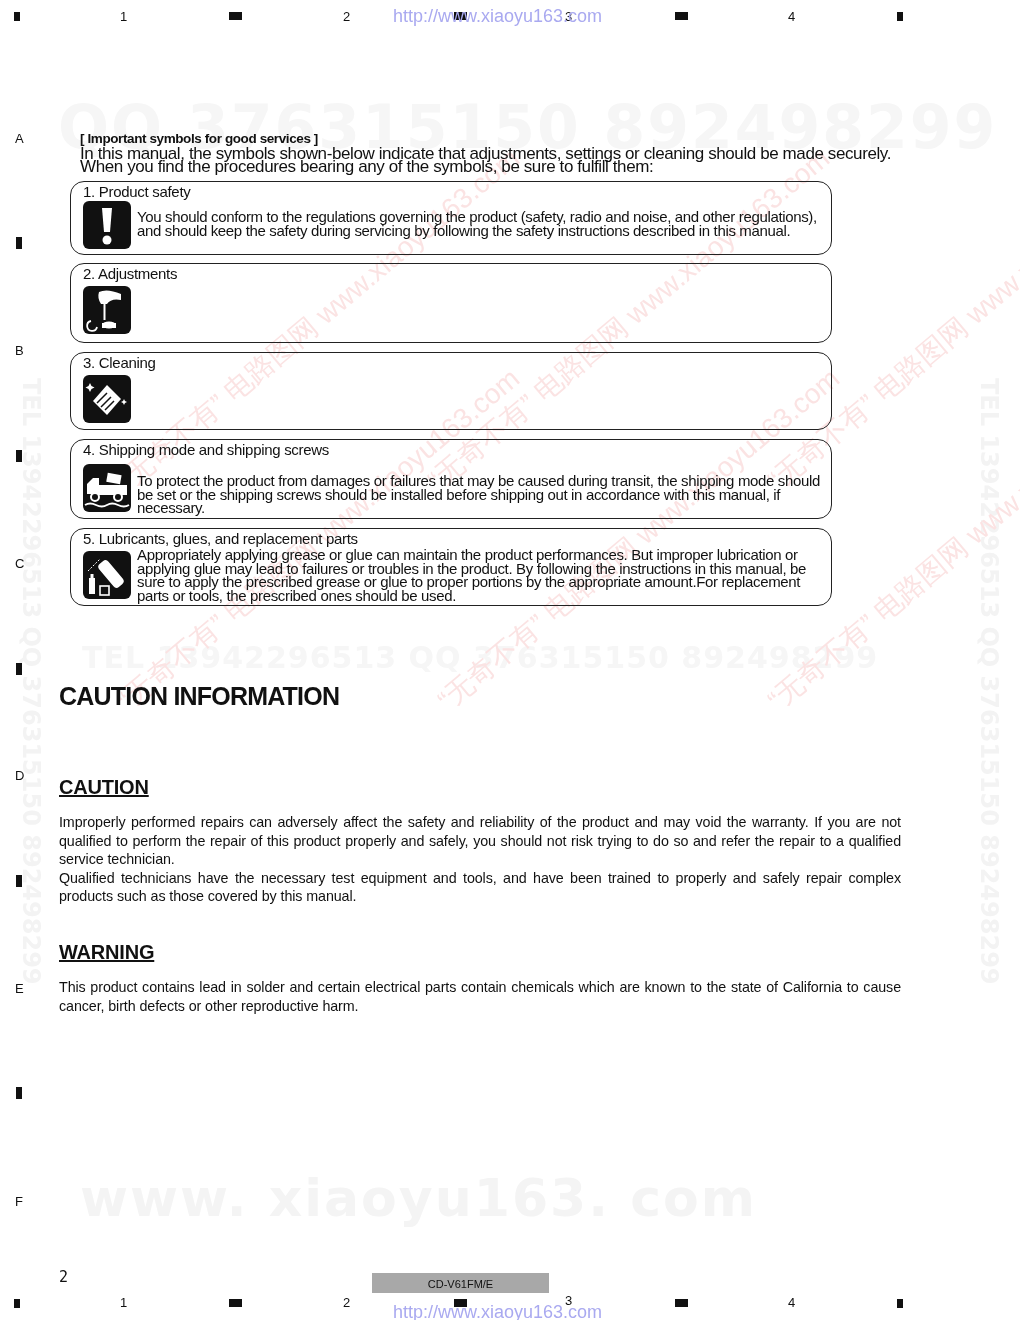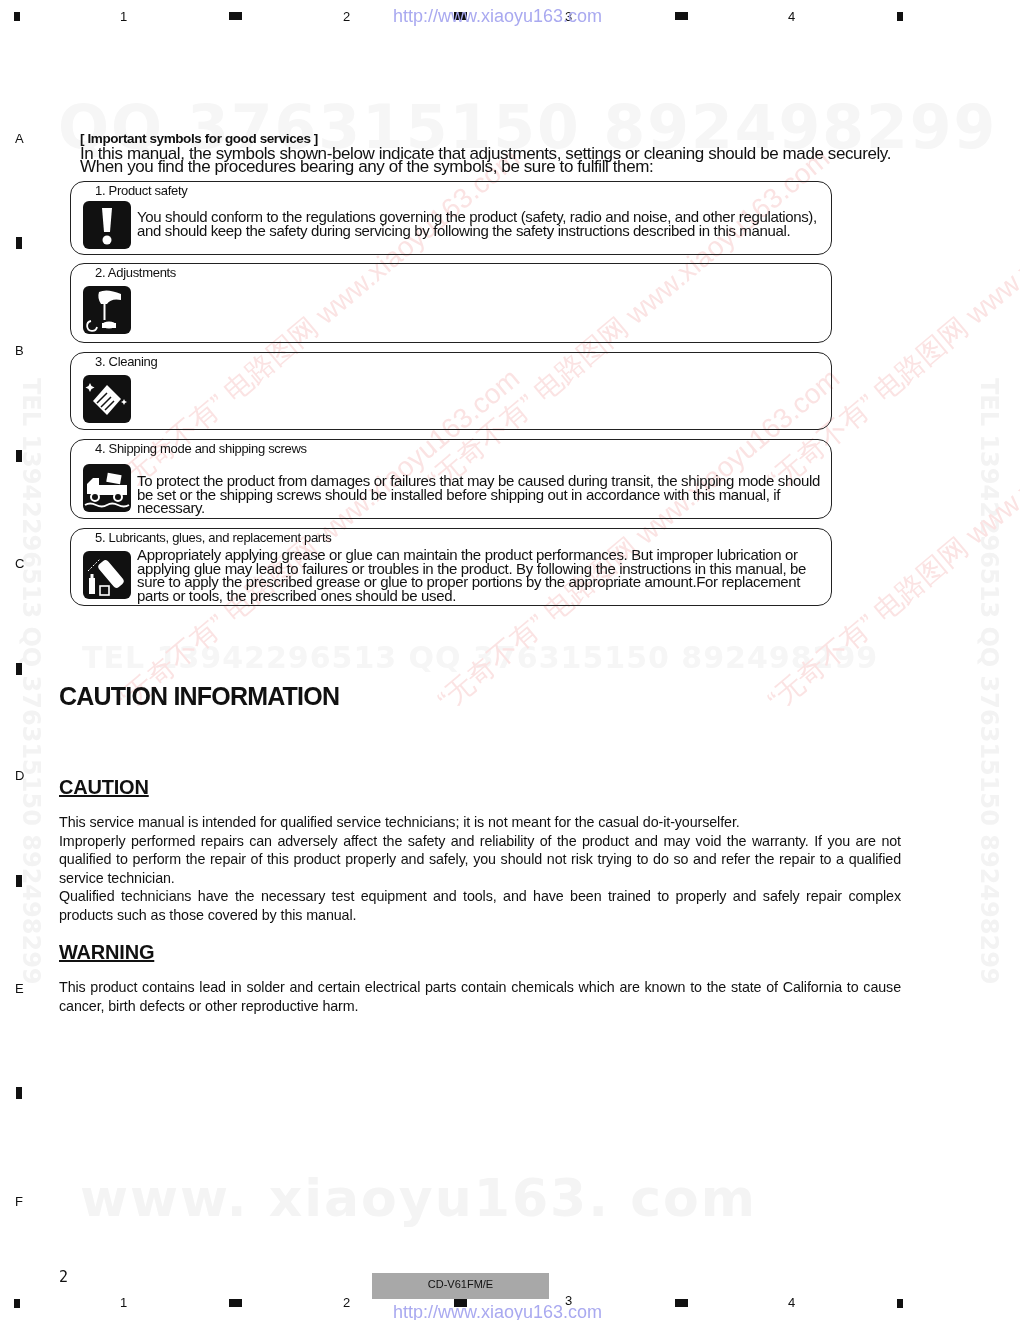--- a/index.html
+++ b/index.html
@@ -15,21 +15,21 @@
 
   .wm-big { color:#f6f6f6; font-weight:bold; font-family:"DejaVu Sans", sans-serif; white-space:nowrap; }
   .wm-vert { color:#f3f3f3; font-weight:bold; font-family:"DejaVu Sans", sans-serif; white-space:nowrap;
              transform-origin:left top; font-size:24px; }
   .wm-diag { color:#fbe3e3; font-size:28px; white-space:nowrap; transform:rotate(-40deg); transform-origin:left top; }
 
   .intro-title { font-weight:bold; font-size:13.5px; letter-spacing:-0.4px; }
   .intro-line { font-size:17px; letter-spacing:-0.4px; line-height:13px; }
 
   .box { position:absolute; left:70px; width:760px; border:1.3px solid #222; border-radius:14px; }
-  .box-title { position:absolute; left:24px; top:1px; font-size:13px; letter-spacing:-0.3px; }
+  .box-title { position:absolute; left:12px; top:1px; font-size:15px; letter-spacing:-0.3px; }
   .box-icon { position:absolute; left:12px; width:48px; height:48px; background:#111; border-radius:6px; overflow:hidden; }
   .box-text { position:absolute; left:66px; right:8px; font-size:15px; letter-spacing:-0.35px; line-height:13.5px; }
 
   .h1 { font-weight:bold; font-size:25px; letter-spacing:-0.8px; }
   .h2 { font-weight:bold; font-size:20px; text-decoration:underline; letter-spacing:-0.2px; }
   .para { font-size:14.3px; line-height:18.5px; letter-spacing:-0.1px; width:842px; text-align:justify; text-align-last:left; }
 
   .model-box { background:#a8a8a8; color:#111; font-size:11px; text-align:center; line-height:22px; }
   .pg-num { font-size:15px; font-family:"DejaVu Sans Mono", monospace; }
 </style>
@@ -141,32 +141,31 @@
       <rect x="17" y="35" width="9" height="9" fill="none" stroke="#fff" stroke-width="1.6"></rect>
     </svg>
   </div>
   <div class="box-text" style="top:19px;">Appropriately applying grease or glue can maintain the product performances. But improper lubrication or applying glue may lead to failures or troubles in the product. By following the instructions in this manual, be sure to apply the prescribed grease or glue to proper portions by the appropriate amount.For replacement parts or tools, the prescribed ones should be used.</div>
 </div>
 
 <div class="abs h1" style="left:59px; top:682px;">CAUTION INFORMATION</div>
 
 <div class="abs h2" style="left:59px; top:776px;">CAUTION</div>
 <div class="abs" style="left:59px; top:813px;">
-  <div class="para">This service manual is intended for qualified service technicians; it is not meant for the casual do-it-yourselfer.</div>
   <div class="para">Improperly performed repairs can adversely affect the safety and reliability of the product and may void the warranty. If you are not qualified to perform the repair of this product properly and safely, you should not risk trying to do so and refer the repair to a qualified service technician.</div>
   <div class="para">Qualified technicians have the necessary test equipment and tools, and have been trained to properly and safely repair complex products such as those covered by this manual.</div>
 </div>
 
 <div class="abs h2" style="left:59px; top:941px;">WARNING</div>
 <div class="abs" style="left:59px; top:978px;">
   <div class="para">This product contains lead in solder and certain electrical parts contain chemicals which are known to the state of California to cause cancer, birth defects or other reproductive harm.</div>
 </div>
 
 <div class="abs pg-num" style="left:59px; top:1268px;">2</div>
-<div class="abs model-box" style="left:372px; top:1273px; width:177px; height:26px;">CD-V61FM/E</div>
+<div class="abs model-box" style="left:372px; top:1273px; width:177px; height:20px;">CD-V61FM/E</div>
 
 <div>
   <div class="abs grid-mark-sm" style="left:14px; top:1299px;"></div>
   <div class="abs grid-num" style="left:120px; top:1295px;">1</div>
   <div class="abs grid-mark-sq" style="left:229px; top:1299px;"></div>
   <div class="abs grid-num" style="left:343px; top:1295px;">2</div>
   <div class="abs grid-mark-sq" style="left:454px; top:1299px;"></div>
   <div class="abs grid-num" style="left:565px; top:1293px;">3</div>
   <div class="abs grid-mark-sq" style="left:675px; top:1299px;"></div>
   <div class="abs grid-num" style="left:788px; top:1295px;">4</div>

